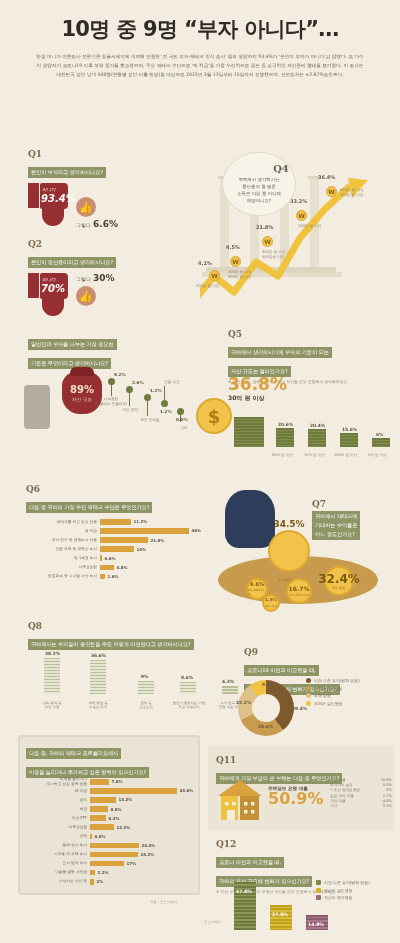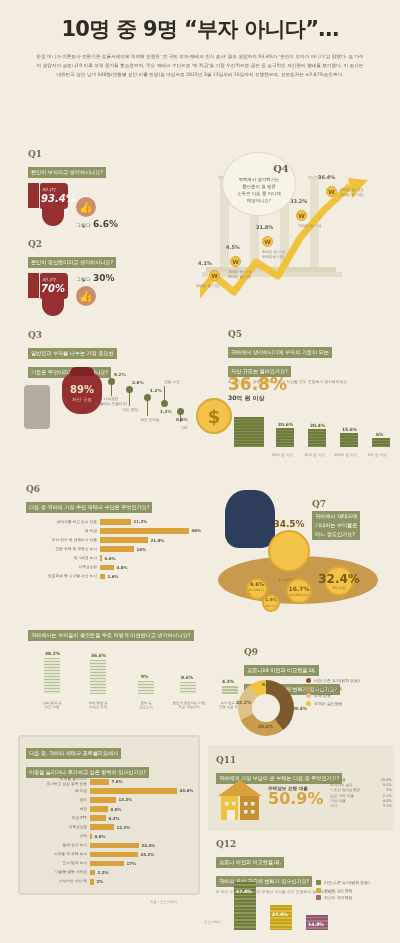--- a/index.html
+++ b/index.html
@@ -162,21 +162,20 @@
         <div style="display:flex; align-items:baseline; gap:2px;">
           <span class="yes-lbl">그렇다</span>
           <span class="yes-pct">30%</span>
         </div>
         <div class="thumb-up" style="margin-top:3px;">👍</div>
       </div>
     </div>
   </div>
 
   <div class="blk" style="left:28px; top:331px; width:168px;">
-    <div class="qnum">Q3</div>
     <div class="qtxt">일반인과 부자를 나누는 가장 중요한</div><br>
     <div class="qtxt">기준은 무엇이라고 생각하시나요?</div>
   </div>
   <div class="blk" style="left:24px; top:385px; width:26px; height:44px; background:#b3aca0; border-radius:4px;"></div>
   <div class="blk" style="left:62px; top:372px;">
     <div class="bag">
       <span class="bag-pct">89%</span>
       <span class="bag-lbl">자산 규모</span>
     </div>
   </div>
@@ -353,20 +352,21 @@
   <div class="gcoin" style="left:246px; top:578px; width:22px; height:22px;">
     <b style="font-size:5px;">9.6%</b>
     <s style="font-size:2.8px;">20~30% 미만</s>
   </div>
   <div class="gcoin" style="left:262px; top:594px; width:18px; height:18px;">
     <b style="font-size:4.2px;">1.5%</b>
     <s style="font-size:2.6px;">30% 이상</s>
   </div>
 
   <div class="blk" style="left:28px; top:622px; width:210px;">
+    <div class="qnum">Q8</div>
     <div class="qtxt">귀하께서는 부자들이 종잣돈을 주로 어떻게 마련한다고 생각하시나요?</div>
   </div>
   <div class="blk" style="left:28px; top:645px; width:210px; height:65px;">
     <div class="stack" style="left:16px; bottom:16px; height:36px;"></div>
     <div class="s8v" style="left:17px; bottom:54px;">38.2%</div>
     <div class="s8l" style="left:2px; bottom:0px; width:44px; white-space:pre-line;">상속·증여 등
 부모 지원</div>
 
     <div class="stack" style="left:62px; bottom:16px; height:34px;"></div>
     <div class="s8v" style="left:63px; bottom:52px;">36.6%</div>

